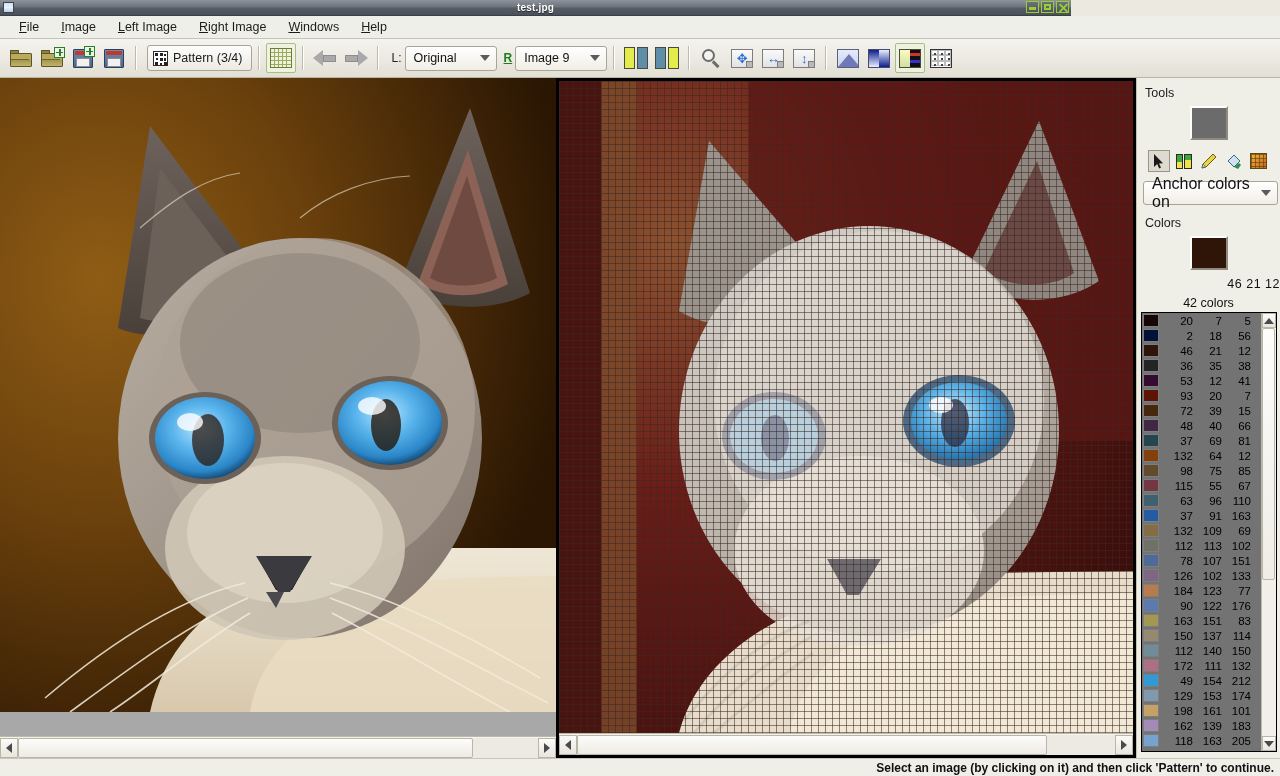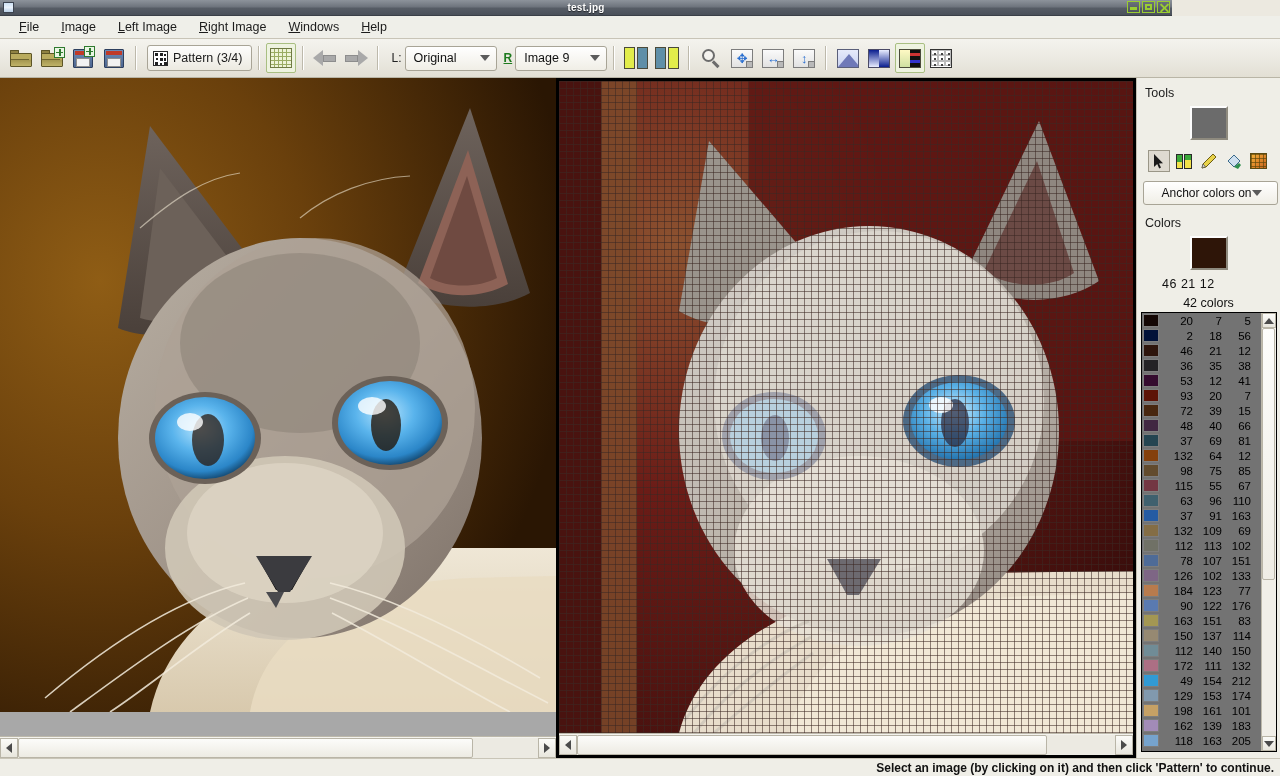--- a/index.html
+++ b/index.html
@@ -6,21 +6,21 @@
   html, body {
     width: 1280px; height: 776px;
     overflow: hidden;
     font-family: "Liberation Sans", sans-serif;
     background: #ece9e0;
   }
   #app { position: relative; width: 1280px; height: 776px; }
 
   
   .titlebar {
-    position: absolute; left:0; top:0; width:1172px; height:16px;
+    position: absolute; left:0; top:0; width:1071px; height:16px;
     background: linear-gradient(to bottom, #8d939b 0%, #6e747d 45%, #565c65 55%, #4a505a 100%);
     border-bottom: 1px solid #3a3f47;
     display:flex; align-items:center;
   }
   .tb-appicon {
     width:11px; height:11px; margin-left:3px;
     background: linear-gradient(to bottom,#cfe2f5 0%, #eaf2fb 50%, #b9cfe6 100%);
     border:1px solid #3d4450;
   }
   .tb-title {
@@ -225,25 +225,25 @@
   .ic-pencil { width:17px; height:16px; position:relative; }
   .ic-bucket { width:17px; height:16px; position:relative; }
   .ic-palette2 { width:17px; height:16px; border:1px solid #5a4a12;
     background:
       repeating-linear-gradient(to right, rgba(90,70,10,.65) 0 1px, transparent 1px 4px),
       repeating-linear-gradient(to bottom, rgba(90,70,10,.65) 0 1px, transparent 1px 4px),
       linear-gradient(135deg,#f2b33a,#e0892a 50%,#c8651f);
   }
   .side-combo {
     margin:9px 2px 0 6px; height:24px; display:flex; align-items:center;
-    justify-content:center; padding:0 6px 0 8px;
+    justify-content:flex-start; padding:0 6px 0 8px;
     background:linear-gradient(to bottom,#ffffff,#f0eee6);
-    border:1px solid #a8a496; border-radius:3px; font-size:12px; color:#111; cursor:default;
-  }
-  .cur-rgb { text-align:left; font-size:12.5px; color:#111; margin-top:7px; letter-spacing:.5px;padding-left:25px;}
+    border:1px solid #a8a496; border-radius:3px; font-size:16px; color:#111; cursor:default;
+  }
+  .cur-rgb { text-align:right; font-size:12.5px; color:#111; margin-top:7px; letter-spacing:.5px;padding-left:25px;}
   .ncolors { text-align:center; font-size:12.5px; color:#111; margin-top:5px; }
 
   .colorlist-wrap {
     position:absolute; left:4px; top:234px; width:136px; height:440px;
     border:1px solid #000; background:#737373; display:flex;
   }
   .colorlist { flex:1; overflow:hidden; position:relative; }
   .crow { display:flex; align-items:center; height:15px; padding-left:1px; }
   .crow .sw { width:16px; height:13px; border:1px solid #7d7d7d; flex:none; }
   .crow .vals { display:flex; font-size:11.5px; color:#000; margin-left:5px; font-family:"Liberation Sans", sans-serif; }

